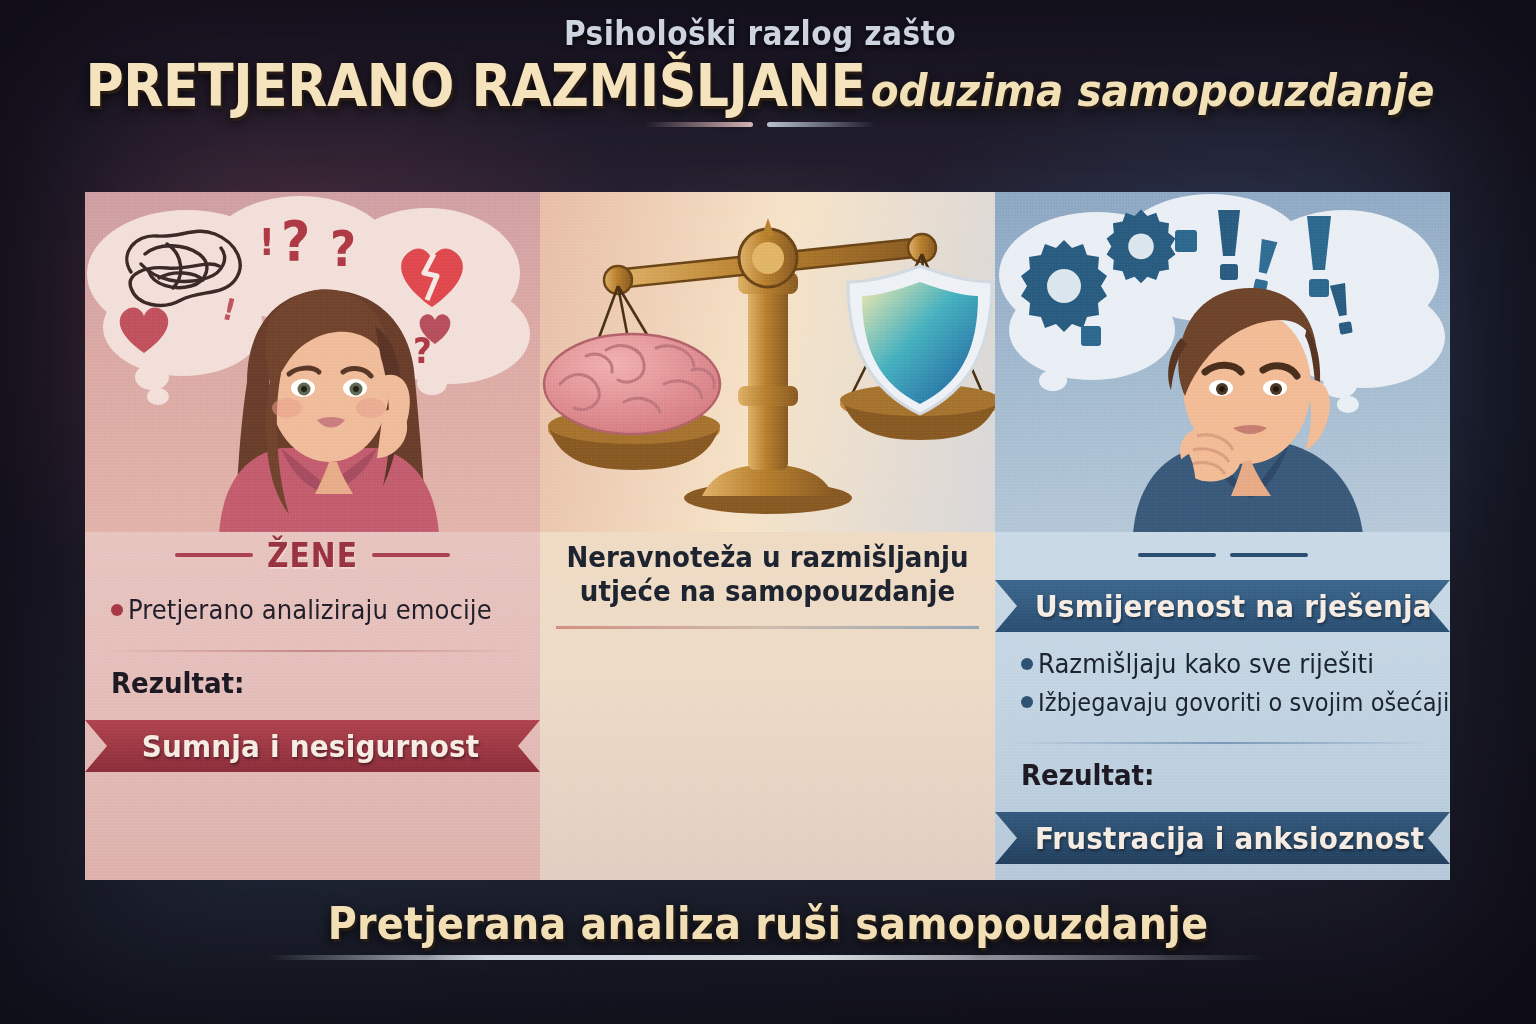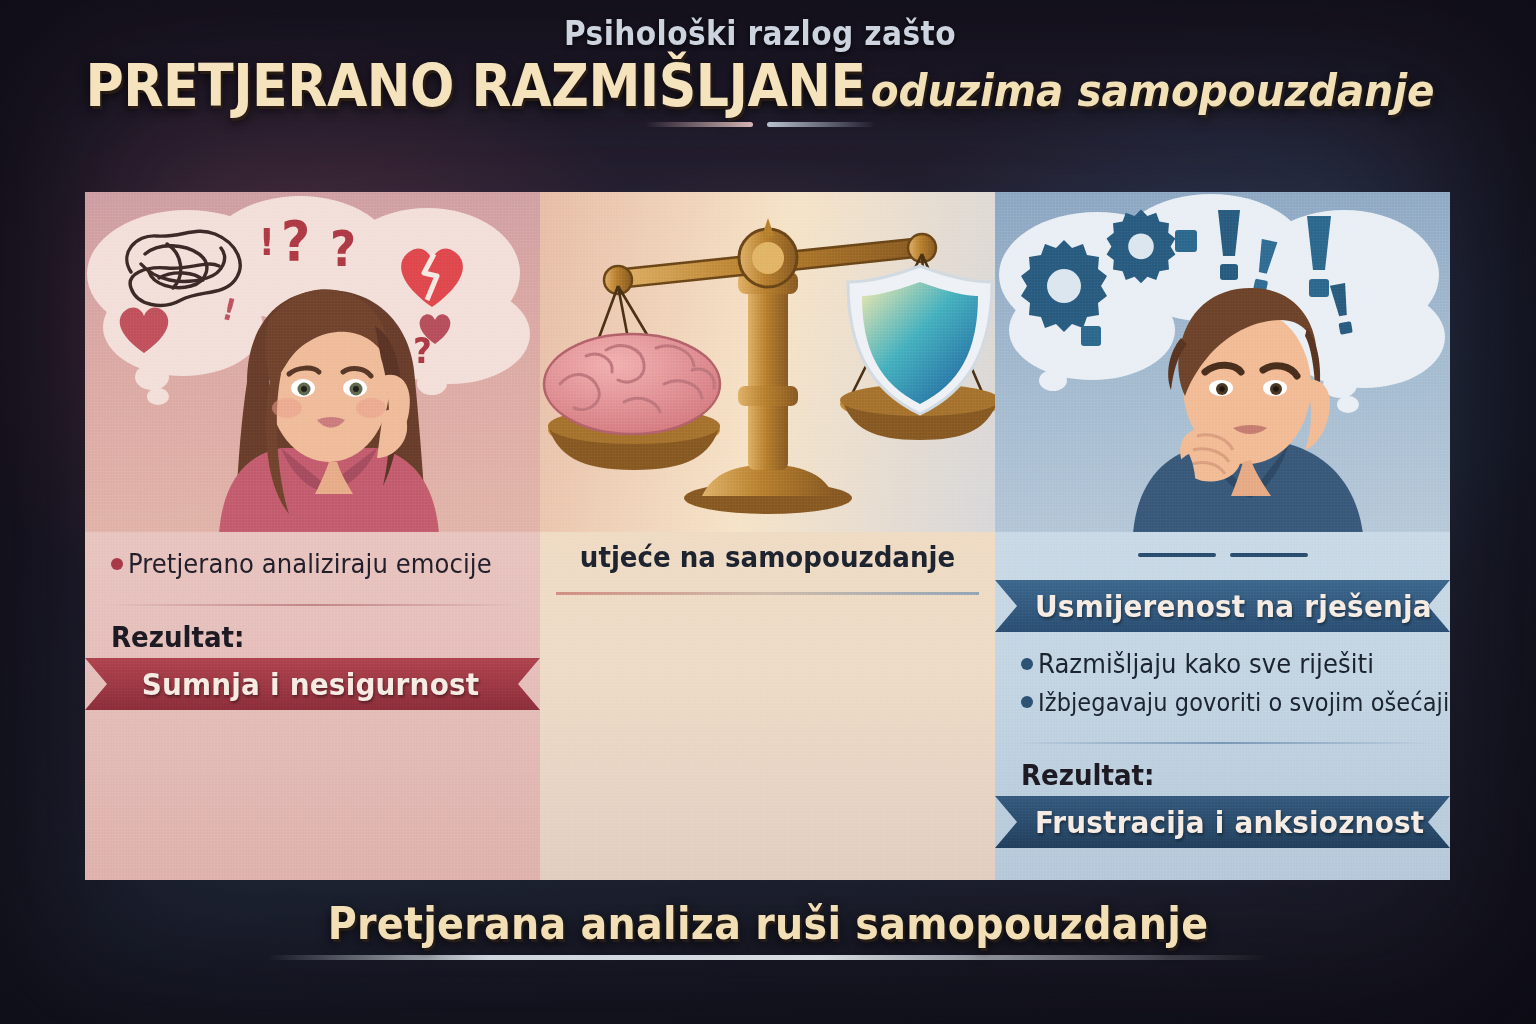--- a/index.html
+++ b/index.html
@@ -123,21 +123,21 @@
     font-size:27px; font-weight:400; color:#231f2b; letter-spacing:.1px; white-space:nowrap;
   }
   #panelRight .btxt{ color:#1b2430;}
 
   .divider{ height:2px; margin:8px 18px 0 18px;}
   #panelLeft .divider{ background:linear-gradient(90deg,rgba(170,90,95,0),rgba(170,90,95,.55),rgba(170,90,95,0));}
   #panelRight .divider{ background:linear-gradient(90deg,rgba(70,110,150,0),rgba(70,110,150,.55),rgba(70,110,150,0));}
 
   .reslbl{
     font-family:"DejaVu Sans Condensed","Liberation Sans", sans-serif;
-    font-weight:700; font-size:29px; color:#1d1a24; padding:14px 0 4px 26px;border-radius:22px;
+    font-weight:700; font-size:29px; color:#1d1a24; padding:14px 0 20px 26px;border-radius:22px;
   }
 
   
   .ctxt{
     font-family:"DejaVu Sans Condensed","Liberation Sans", sans-serif;
     font-weight:700; font-size:29px; color:#1e2430; text-align:center;
     line-height:1.18; padding:8px 24px 0 24px;
   }
   .cdiv{ height:3px; margin:18px 16px 0 16px;
     background:linear-gradient(90deg,rgba(200,120,110,.75),rgba(170,150,140,.45),rgba(120,150,180,.75));}
@@ -244,20 +244,25 @@
           <path d="M140 148 C148 144 160 144 168 148 C160 158 148 158 140 148Z" fill="#cc7f7f"></path>
           <ellipse cx="110" cy="136" rx="15" ry="10" fill="#e9a08f" opacity=".55"></ellipse>
           <ellipse cx="194" cy="136" rx="15" ry="10" fill="#e9a08f" opacity=".55"></ellipse>
           <path d="M206 104 C226 98 236 116 232 140 C228 164 216 178 206 182 C214 160 214 126 206 104Z" fill="#f0bd9c"></path>
           <path d="M206 140 C220 132 232 142 230 158 C228 176 212 186 200 186" fill="#f0bd9c"></path>
         </svg>
       </div>
     </div>
 
     <div class="content">
+      <div class="secthead">
+        <span class="sline"></span>
+        <span class="sectname">ŽENE</span>
+        <span class="sline"></span>
+      </div>
       <div class="bullets">
         <div class="bullet">
           <span class="dot"></span>
           <span class="btxt">Pretjerano analiziraju emocije</span>
         </div>
       </div>
       <div class="divider"></div>
       <div class="reslbl">Rezultat:</div>
       <div class="ribbon res">
         <span>Sumnja i nesigurnost</span>
@@ -327,20 +332,21 @@
           <path d="M290 192 C300 220 320 232 368 232 C416 232 436 220 446 192Z" fill="#8a5c24"></path>
           <ellipse cx="368" cy="192" rx="80" ry="16" fill="#a87530"></ellipse>
 
           <path d="M368 58 C400 70 424 74 440 74 C440 140 418 182 368 206 C318 182 296 140 296 74 C312 74 336 70 368 58Z" fill="#eef2f6" stroke="#d3dbe2" stroke-width="3"></path>
           <path d="M368 74 C396 84 414 88 426 88 C426 142 408 176 368 196 C328 176 310 142 310 88 C322 88 340 84 368 74Z" fill="url(#shieldg)"></path>
         </svg>
       </div>
     </div>
     <div class="content">
       <div class="ctxt">
+        <div>Neravnoteža u razmišljanju</div>
         <div>utjeće na samopouzdanje</div>
       </div>
       <div class="cdiv"></div>
     </div>
     <div class="ptex"></div>
   </div>
 
   <div class="panel" id="panelRight">
     <div class="art">
       <div class="bubble" style="left:4px;top:20px;width:196px;height:126px;"></div>

